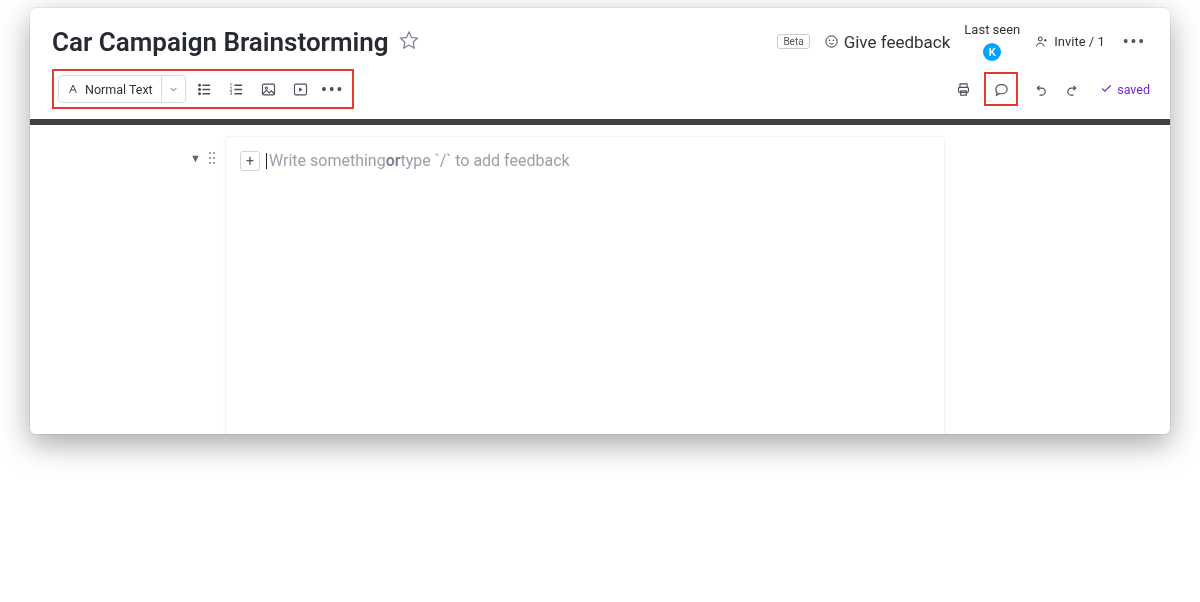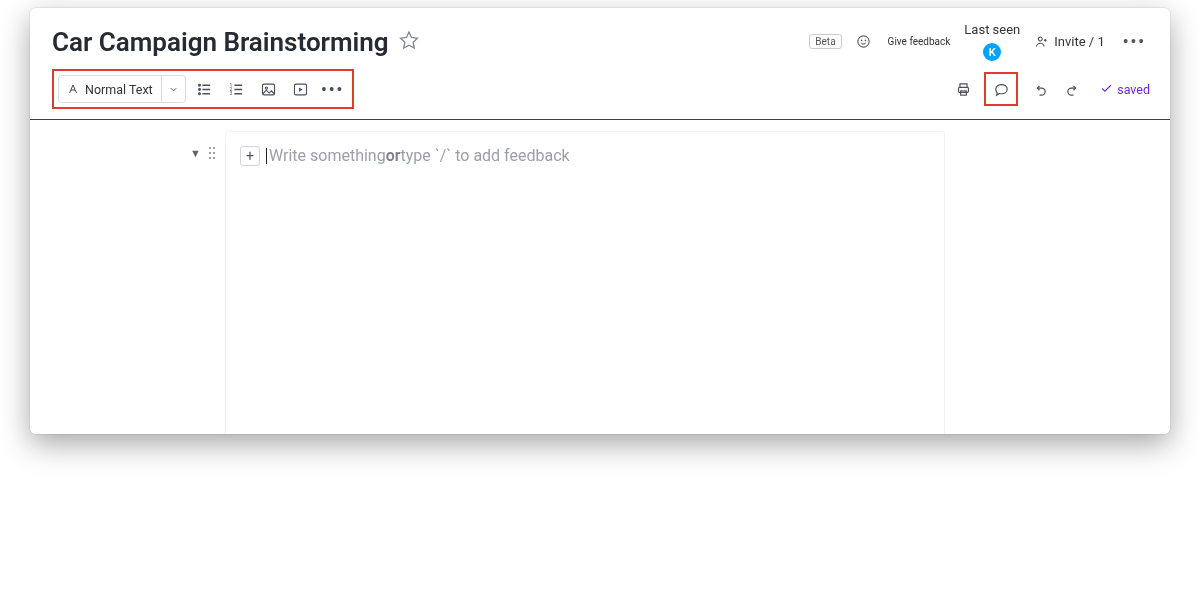--- a/index.html
+++ b/index.html
@@ -27,35 +27,35 @@
 }
 .title-wrap { display: flex; align-items: center; gap: 10px; }
 .page-title { font-size: 26px; font-weight: 600; color: #262a33; }
 .star-btn { color: #808691; cursor: pointer; }
 .header-spacer { flex: 1; }
 .header-right { display: flex; align-items: center; gap: 14px; }
 .beta-badge {
   border: 1px solid #ccc; border-radius: 3px;
   font-size: 10px; padding: 1px 5px; color: #555;
 }
-.feedback { display: flex; align-items: center; gap: 17px; font-size: 10px; color: #333; cursor: pointer; }
+.feedback { display: flex; align-items: center; gap: 5px; font-size: 17px; color: #333; cursor: pointer; }
 .lastseen { display: flex; align-items: center; gap: 6px; font-size: 13px; color: #333; flex-direction: column; }
 .avatar {
   width: 18px; height: 18px; border-radius: 50%;
   background: #00a3ff; color: #fff;
   display: flex; align-items: center; justify-content: center;
   font-size: 11px; font-weight: 600;
 }
 .invite { display: flex; align-items: center; gap: 5px; font-size: 13px; color: #333; cursor: pointer; }
 .more-dots { color: #555; cursor: pointer; padding: 0 4px; letter-spacing: 2px; font-weight: bold; }
 
 .toolbar-row {
   display: flex; align-items: center;
   padding: 0 20px 10px 22px;
-  border-bottom: 1px solid #404040;
+  border-bottom: 6px solid #404040;
 }
 .tb-left-highlight {
   border: 2.5px solid #e23a2f;
   padding: 4px 6px 4px 4px;
   display: flex; align-items: center; gap: 6px;
 }
 .style-dd {
   display: flex; align-items: center;
   border: 1px solid #d8dbe0; border-radius: 4px;
   height: 28px;

